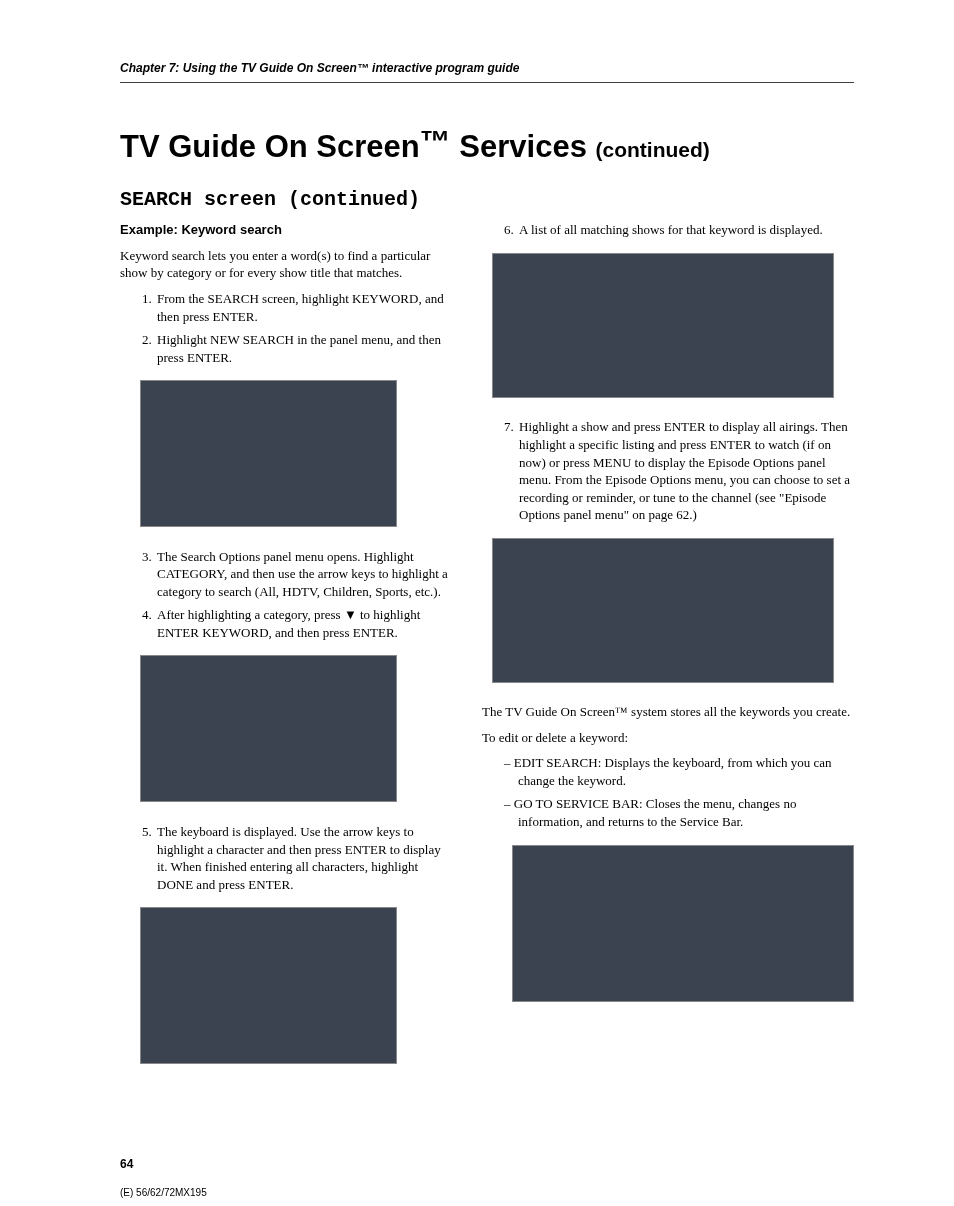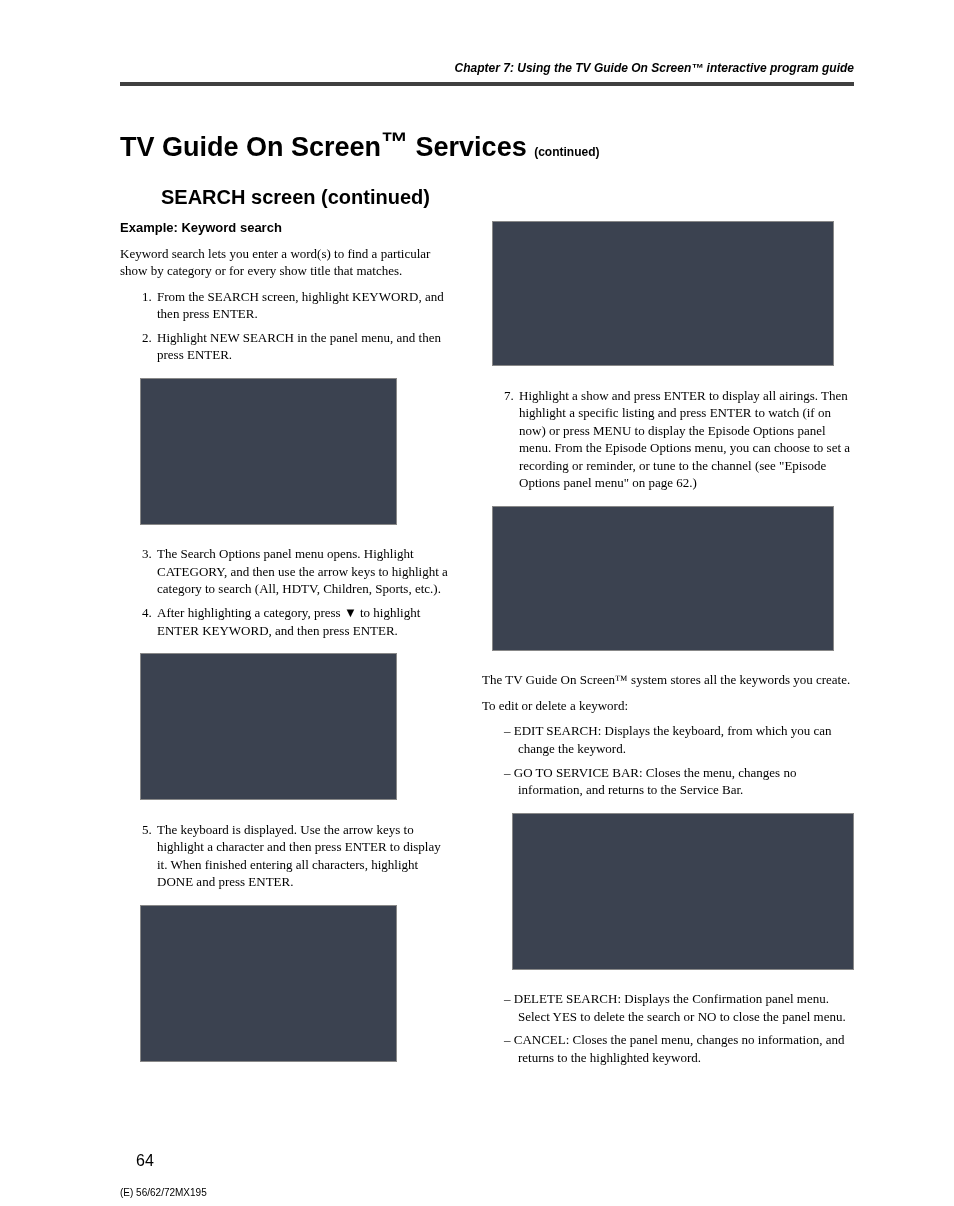--- a/index.html
+++ b/index.html
@@ -12,46 +12,45 @@
     color: #000;
   }
   .page {
     width: 954px;
     height: 1206px;
     position: relative;
     box-sizing: border-box;
     padding: 60px 100px 40px 120px;
   }
   .chapter-header {
-    text-align: right;
+    text-align: left;
     font-family: Arial, Helvetica, sans-serif;
     font-style: italic;
     font-weight: bold;
     font-size: 12px;
-    border-bottom: 4px solid #404040;
+    border-bottom: 1px solid #404040;
     padding-bottom: 6px;
     margin-bottom: 38px;
   }
   .main-title {
     font-family: Arial, Helvetica, sans-serif;
     font-weight: bold;
-    font-size: 27px;
+    font-size: 31px;
   }
   .main-title-sub {
     font-family: Arial, Helvetica, sans-serif;
     font-weight: bold;
-    font-size: 12px;
+    font-size: 21px;
   }
   .section-title {
-    font-family: Liberation Sans, sans-serif;
+    font-family: Liberation Mono, monospace;
     font-weight: bold;
     font-size: 20px;
     margin-top: 18px;
     margin-bottom: 4px;
-    margin-left: 41px;
   }
   .columns {
     display: flex;
     gap: 32px;
   }
   .col {
     flex: 1;
   }
   .sub-bold {
     font-family: Arial, Helvetica, sans-serif;
@@ -100,24 +99,24 @@
     bottom: 40px;
     left: 120px;
     right: 100px;
     text-align: center;
     font-family: Arial, Helvetica, sans-serif;
     font-size: 9px;
   }
   .page-num {
     position: absolute;
     bottom: 34px;
-    left: 136px;
+    left: 120px;
     font-family: Arial, Helvetica, sans-serif;
-    font-weight: normal;
-    font-size: 16px;
+    font-weight: bold;
+    font-size: 12px;
   }
   .doc-code {
     position: absolute;
     bottom: 7px;
     left: 120px;
     font-family: Arial, Helvetica, sans-serif;
     font-size: 10px;
   }
   sup { font-size: 0.7em; }
 </style>
@@ -152,43 +151,42 @@
       </ol>
       <div class="screenshot-placeholder ph2"></div>
 
       <ol class="steps" start="5">
         <li>The keyboard is displayed. Use the arrow keys to highlight a character and then press ENTER to display it. When finished entering all characters, highlight DONE and press ENTER.</li>
       </ol>
       <div class="screenshot-placeholder ph3"></div>
     </div>
 
     <div class="col">
+      <ol class="steps" start="6">
+        <li>A list of all matching shows for that keyword is displayed.</li>
+      </ol>
       <div class="screenshot-placeholder ph4"></div>
 
       <ol class="steps" start="7">
         <li>Highlight a show and press ENTER to display all airings. Then highlight a specific listing and press ENTER to watch (if on now) or press MENU to display the Episode Options panel menu. From the Episode Options menu, you can choose to set a recording or reminder, or tune to the channel (see "Episode Options panel menu" on page 62.)</li>
       </ol>
       <div class="screenshot-placeholder ph5"></div>
 
       <p>The TV Guide On Screen™ system stores all the keywords you create.</p>
 
       <p class="bold">To edit or delete a keyword:</p>
 
 
       <ul class="dash">
         <li>EDIT SEARCH: Displays the keyboard, from which you can change the keyword.</li>
         <li>GO TO SERVICE BAR: Closes the menu, changes no information, and returns to the Service Bar.</li>
       </ul>
 
       <div class="screenshot-placeholder ph6"></div>
 
-      <ul class="dash">
-        <li>DELETE SEARCH: Displays the Confirmation panel menu. Select YES to delete the search or NO to close the panel menu.</li>
-        <li>CANCEL: Closes the panel menu, changes no information, and returns to the highlighted keyword.</li>
-      </ul>
     </div>
 
   </div>
 
   <div class="page-num">64</div>
   <div class="doc-code">(E) 56/62/72MX195</div>
 
 </div>
 
 </body></html>

